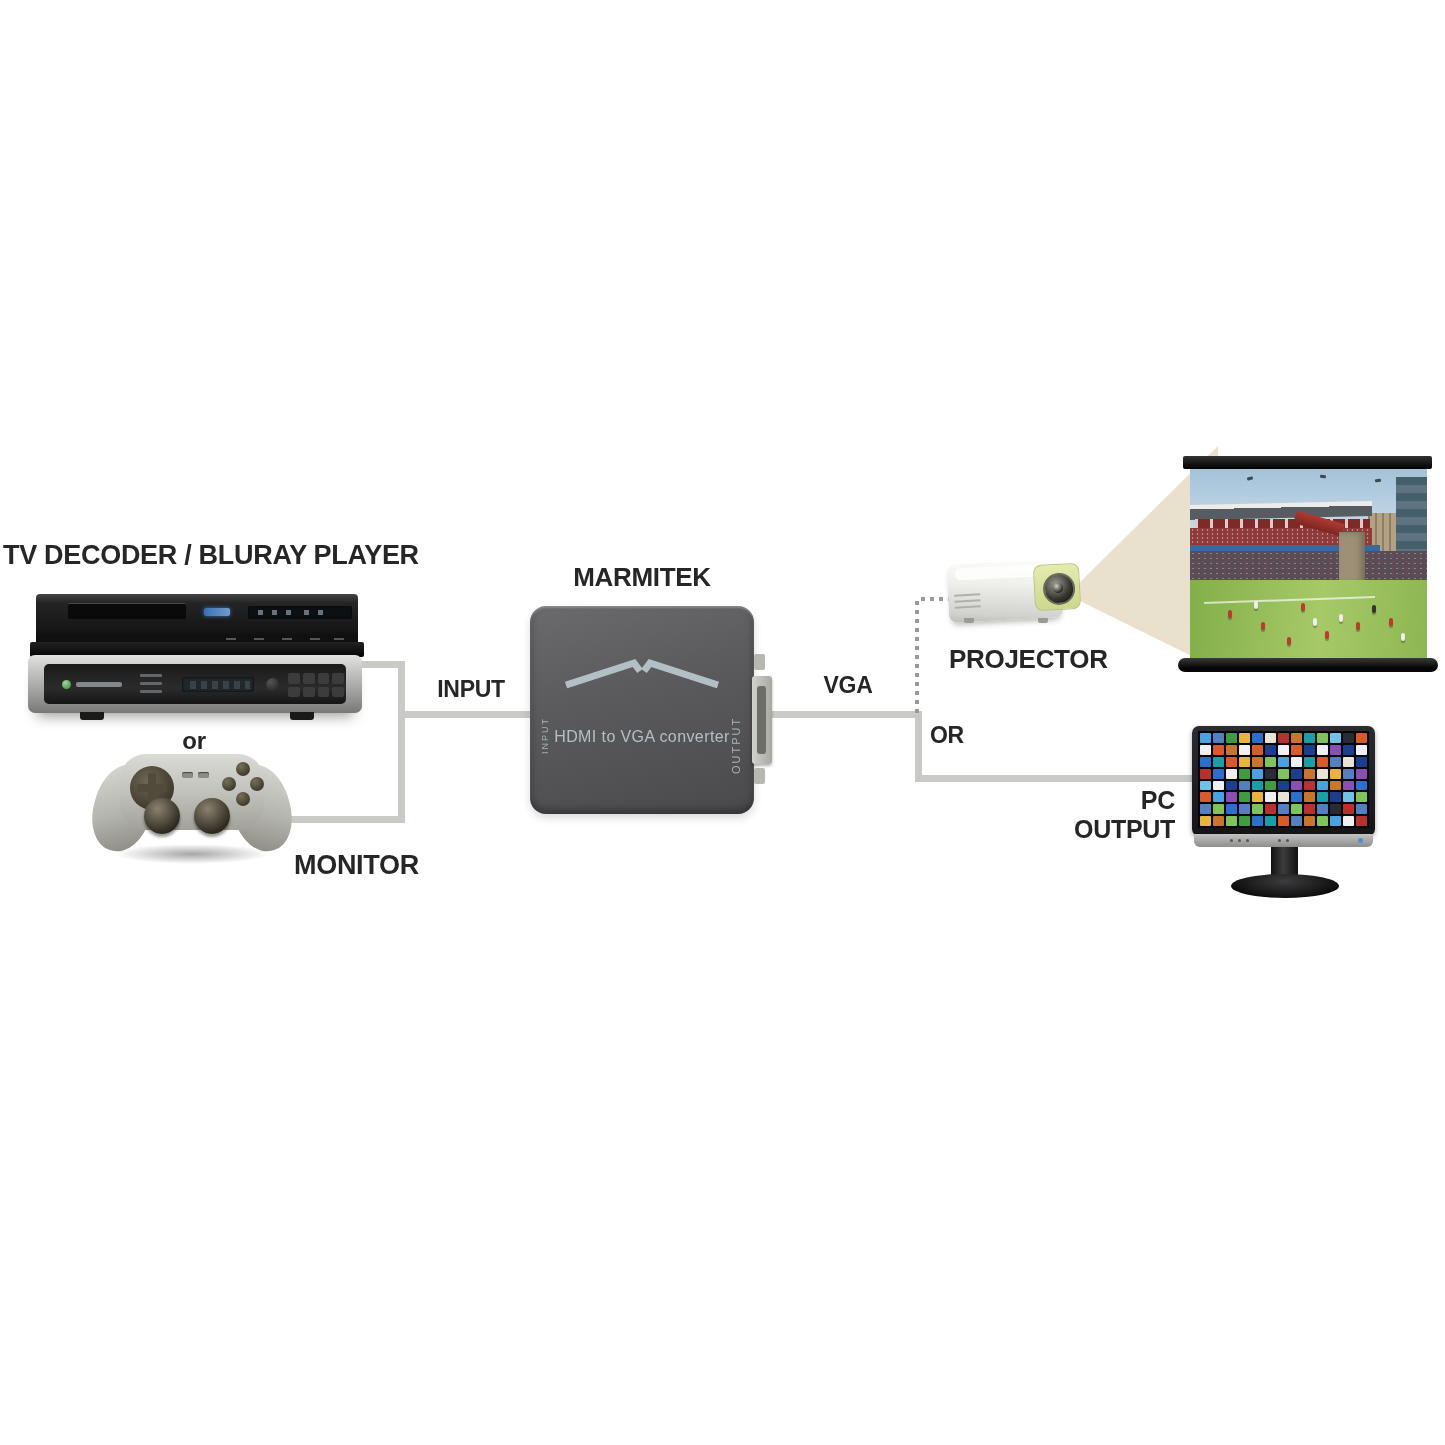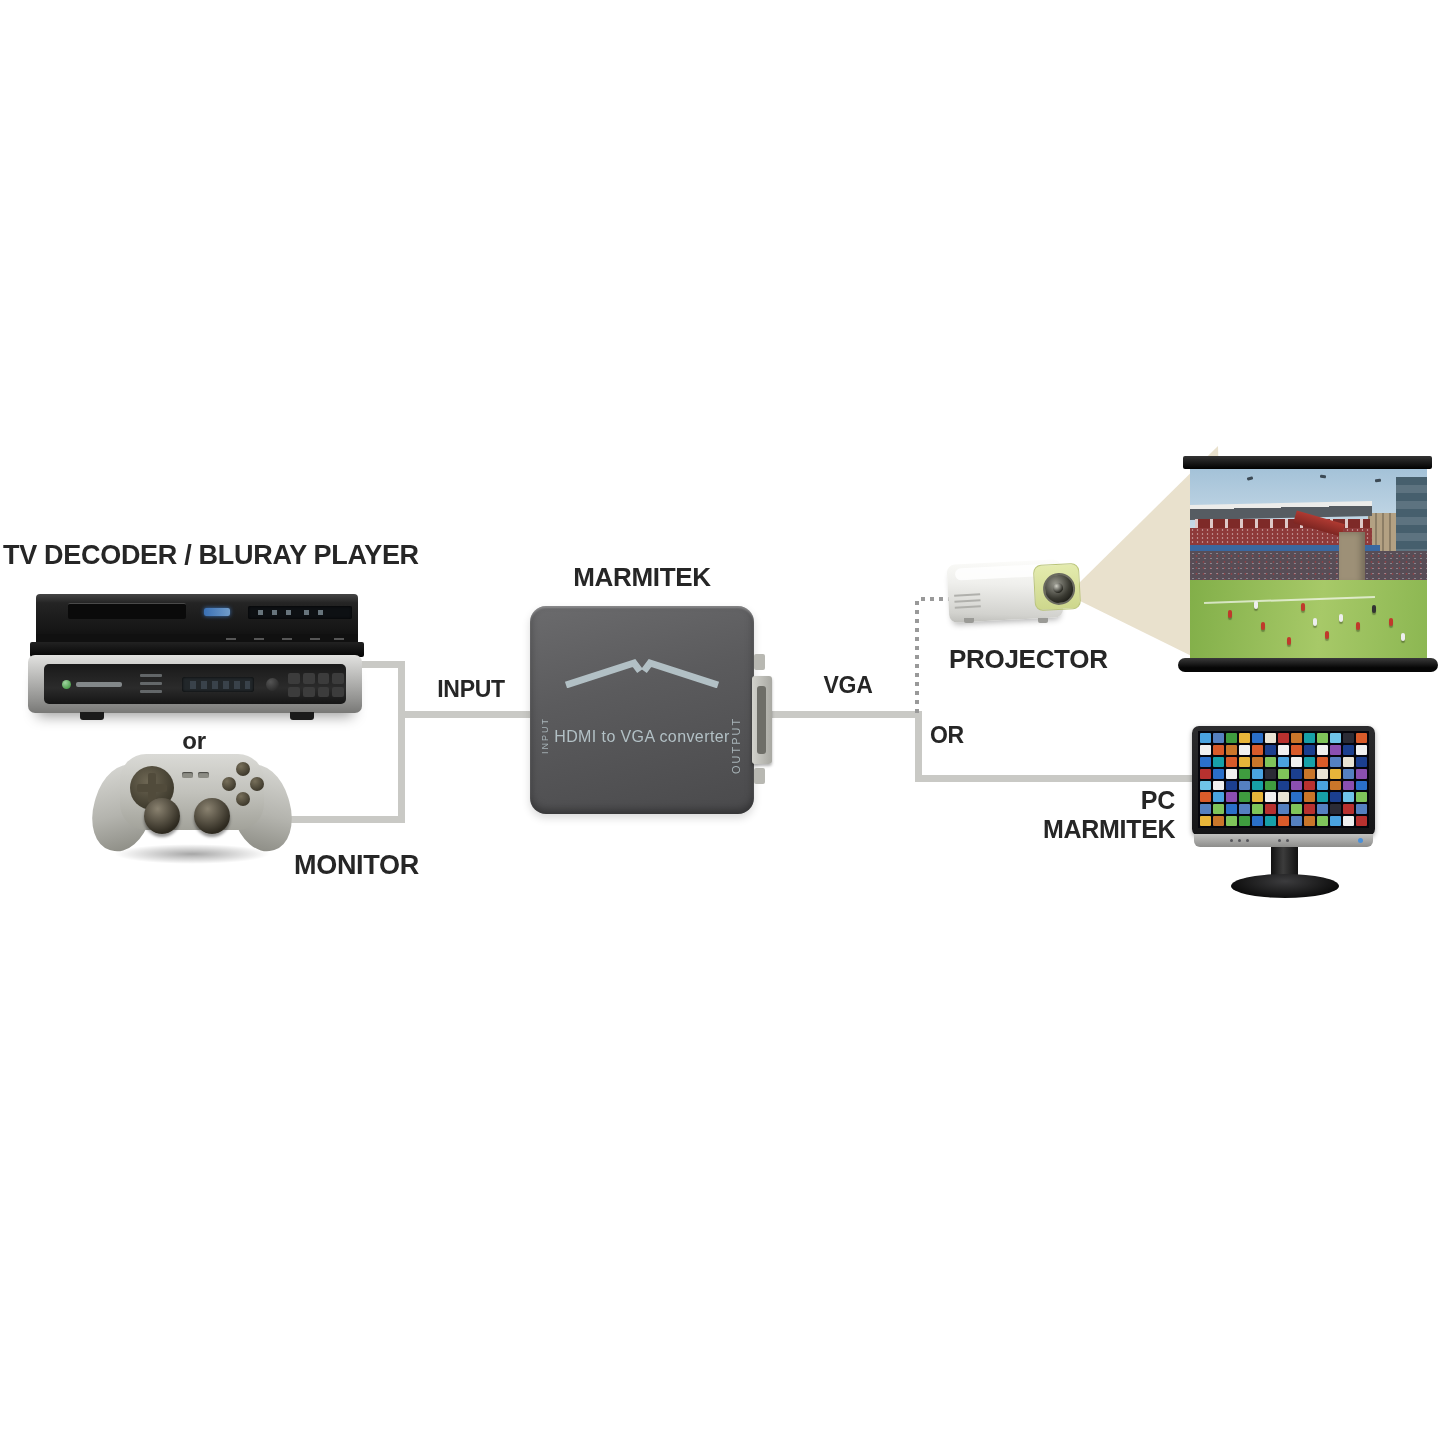--- a/index.html
+++ b/index.html
@@ -162,21 +162,21 @@
 <div id="stage">
 
   <div class="lbl" style="left:3px;top:540px;font-size:27px;">TV DECODER / BLURAY PLAYER</div>
   <div class="lbl ctr" style="left:168px;top:727px;width:52px;font-size:24px;">or</div>
   <div class="lbl" style="left:294px;top:850px;font-size:27px;">MONITOR</div>
   <div class="lbl ctr" style="left:530px;top:562px;width:224px;font-size:26px;">MARMITEK</div>
   <div class="lbl ctr" style="left:421px;top:676px;width:100px;font-size:23px;">INPUT</div>
   <div class="lbl ctr" style="left:798px;top:672px;width:100px;font-size:23px;">VGA</div>
   <div class="lbl" style="left:930px;top:722px;font-size:23px;">OR</div>
   <div class="lbl" style="left:949px;top:620px;font-size:26px;margin-top:24px;">PROJECTOR</div>
-  <div class="lbl" style="left:1043px;top:786px;width:132px;text-align:right;font-size:25px;">PC MARMITEK</div>
+  <div class="lbl" style="left:1043px;top:786px;width:132px;text-align:right;font-size:25px;">PC OUTPUT</div>
 
   <div class="line" style="left:352px;top:661px;width:52px;height:7px;"></div>
   <div class="line" style="left:398px;top:661px;width:7px;height:162px;"></div>
   <div class="line" style="left:276px;top:816px;width:129px;height:7px;"></div>
   <div class="line" style="left:398px;top:711px;width:136px;height:7px;"></div>
   <div class="line" style="left:750px;top:711px;width:172px;height:7px;"></div>
   <div class="line" style="left:915px;top:711px;width:7px;height:71px;"></div>
   <div class="line" style="left:915px;top:775px;width:290px;height:7px;"></div>
   <div class="dotv" style="left:915px;top:601px;height:112px;"></div>
   <div class="doth" style="left:921px;top:597px;width:38px;"></div>

